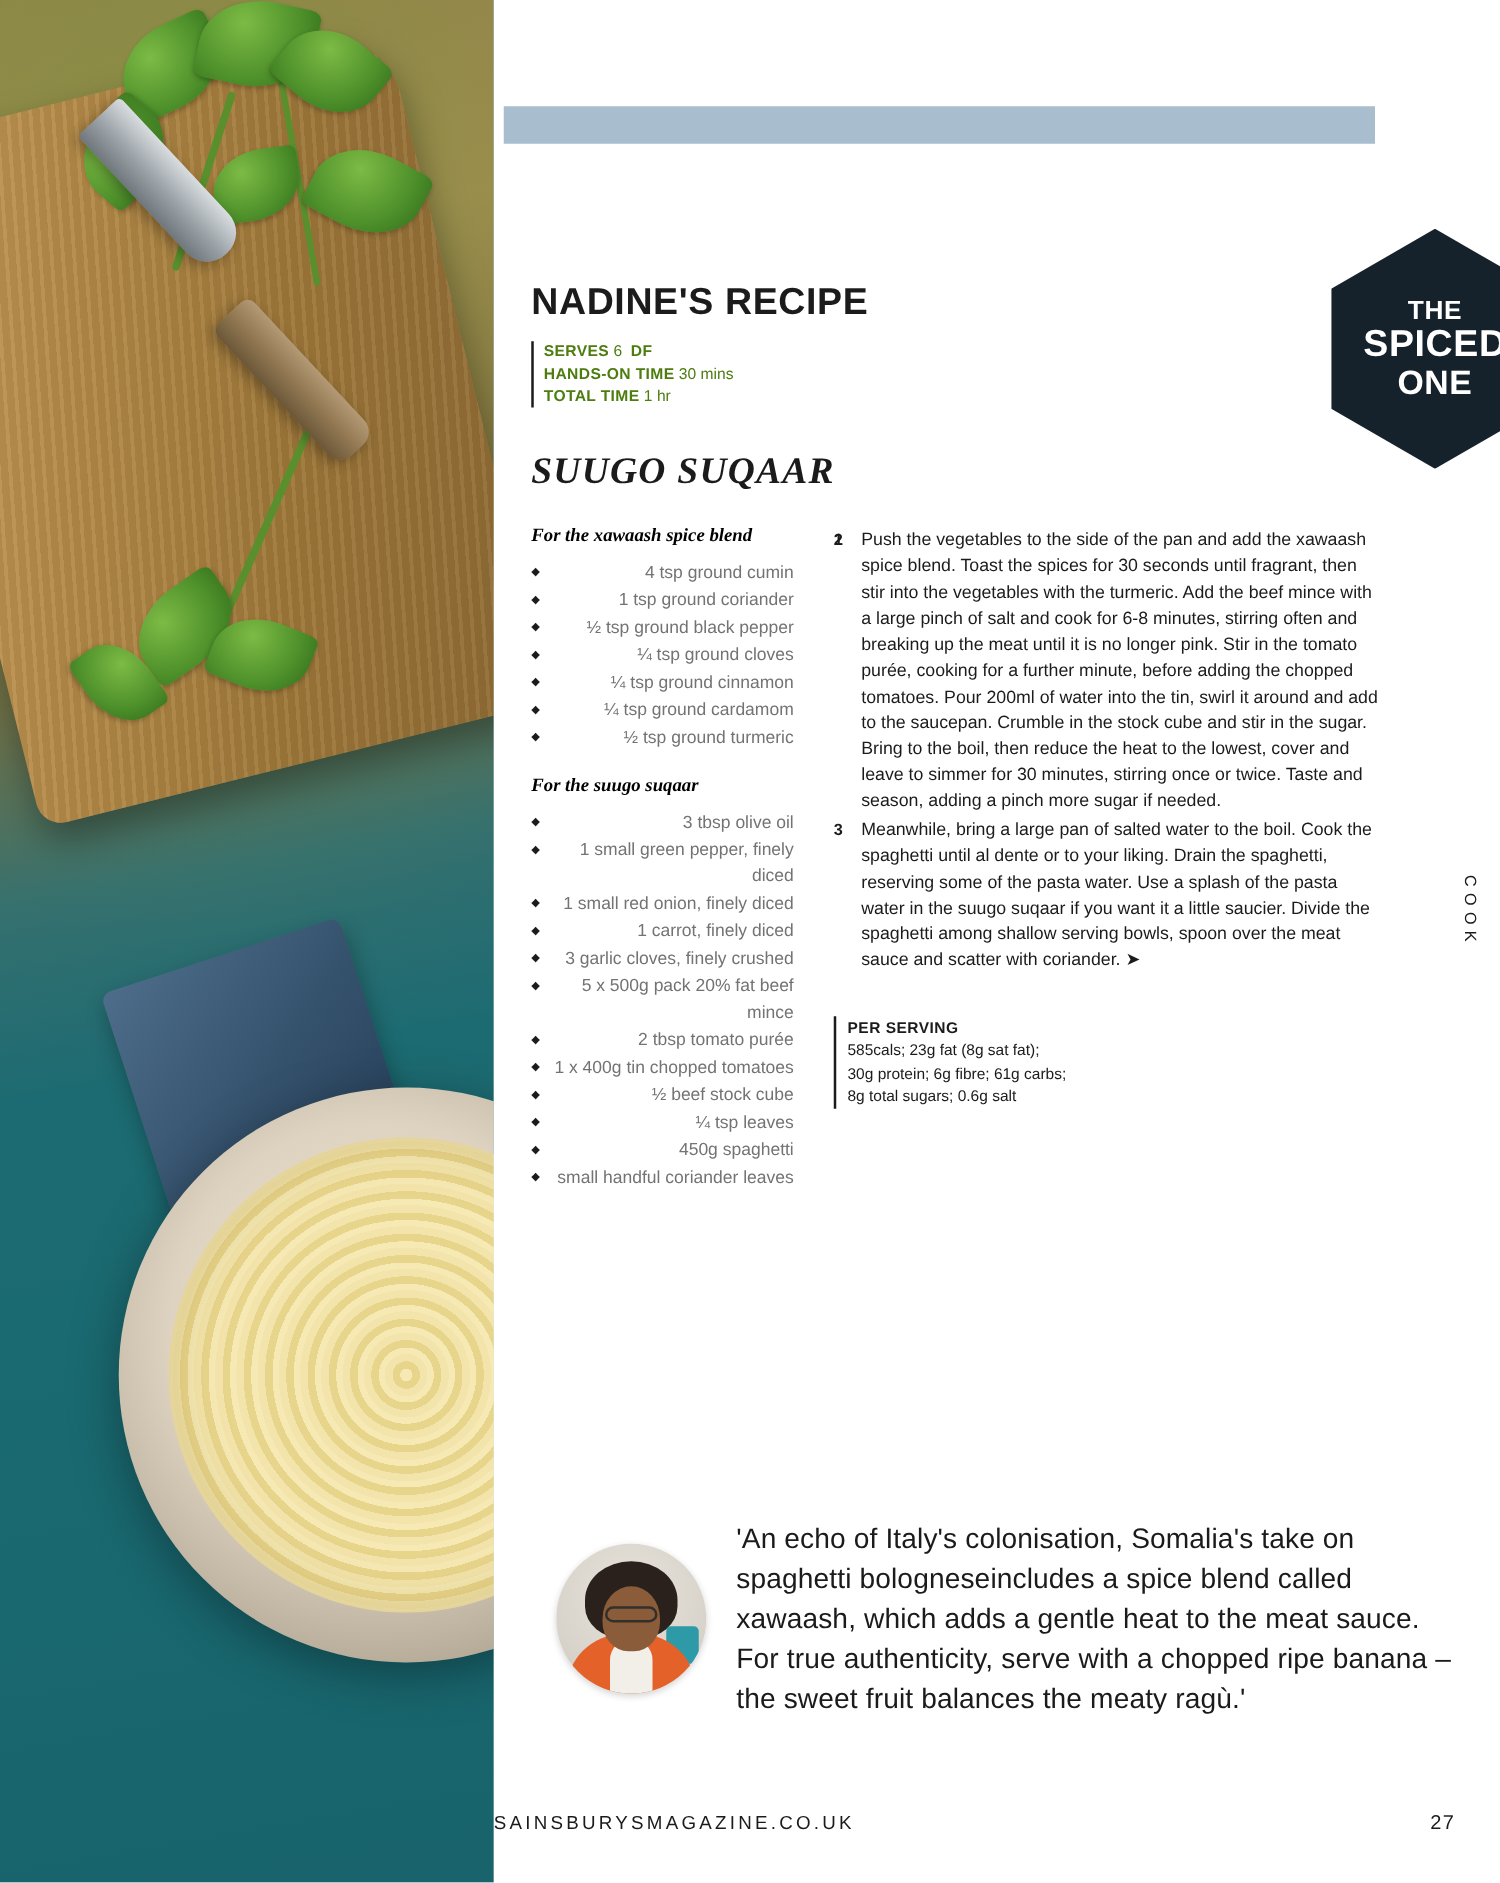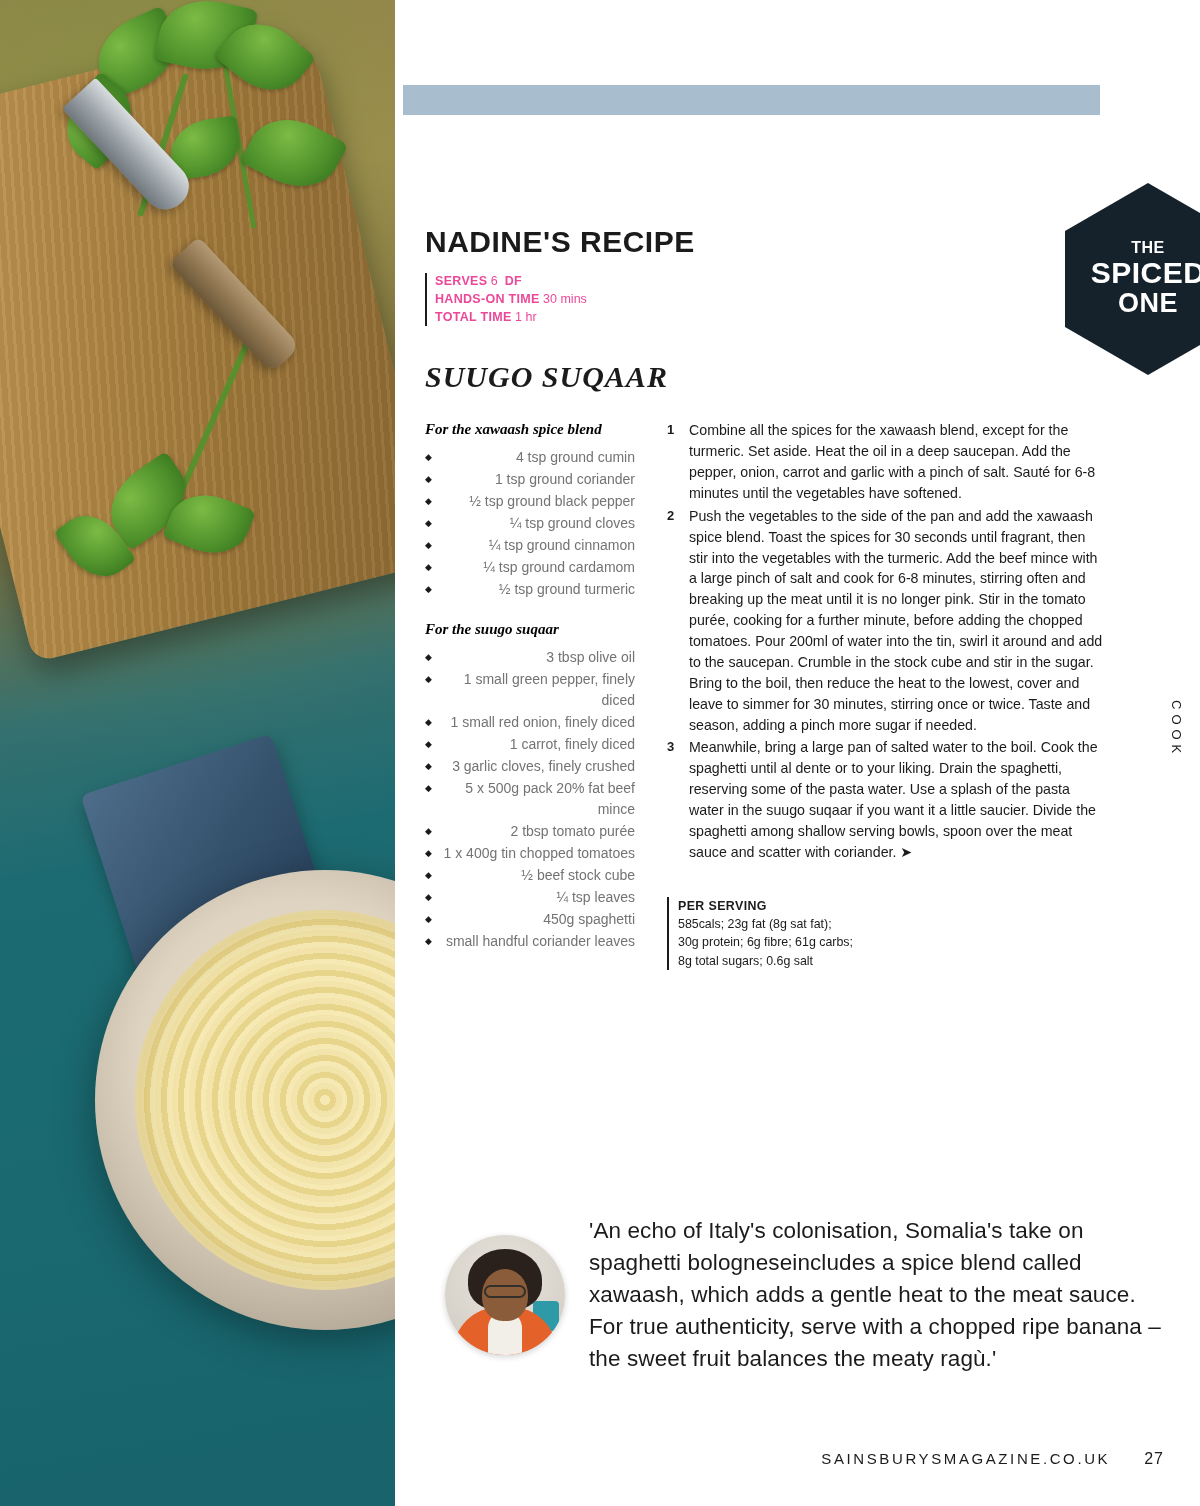--- a/index.html
+++ b/index.html
@@ -140,21 +140,21 @@
     letter-spacing: 0.5px;
     color: #1b1b1b;
     margin: 0 0 14px 0;
     text-transform: uppercase;
   }
   .meta {
     border-left: 2px solid #1b1b1b;
     padding-left: 8px;
     font-size: 12.5px;
     line-height: 1.42;
-    color: #ec4899;
+    color: #4d7c0f;
     margin-bottom: 34px;
     width: 260px;
   }
   .meta b { font-weight: bold; letter-spacing: 0.3px; }
 
   .dish-title {
     font-family: "Liberation Serif", serif;
     font-style: italic;
     font-weight: bold;
     font-size: 30px;
@@ -173,21 +173,21 @@
   .badge-text {
     position: absolute; inset: 0;
     display: flex; flex-direction: column;
     align-items: center; justify-content: center;
     color: #ffffff;
     font-family: "Liberation Sans Narrow", "Liberation Sans", sans-serif;
     font-weight: bold;
     text-transform: uppercase;
     line-height: 1.06;
   }
-  .badge-text .l1 { font-size: 16px; letter-spacing: 0.5px; }
+  .badge-text .l1 { font-size: 21px; letter-spacing: 0.5px; }
   .badge-text .l2 { font-size: 30px; letter-spacing: 0.5px; }
   .badge-text .l3 { font-size: 27px; letter-spacing: 0.5px; }
 
   .cols { display: flex; gap: 32px; }
   .col-left { width: 210px; }
   .col-right { width: 440px; }
 
   .sub-head {
     font-family: "Liberation Serif", serif;
     font-style: italic;
@@ -308,21 +308,21 @@
     color: #1b1b1b;
     writing-mode: vertical-rl;
   }
 
   
   .footer {
     position: absolute;
     left: 0; bottom: 38px;
     width: 100%;
     display: flex;
-    justify-content: flex-end;
+    justify-content: space-between;
     align-items: baseline;
     padding-right: 36px;
     gap: 34px;
   }
   .site {
     font-size: 15px;
     letter-spacing: 2.6px;
     color: #1b1b1b;
     font-family: "Liberation Sans Narrow", "Liberation Sans", sans-serif;
   }
@@ -429,21 +429,20 @@
           <li>450g spaghetti</li>
           <li>small handful coriander leaves</li>
         </ul>
 
       </div>
 
       <div class="col-right">
         <ol class="steps">
           <li>
             <span class="num">1</span>
-            <span>Combine all the spices for the xawaash blend, except for the turmeric. Set aside. Heat the oil in a deep saucepan. Add the pepper, onion, carrot and garlic with a pinch of salt. Sauté for 6-8 minutes until the vegetables have softened.</span>
           </li>
           <li>
             <span class="num">2</span>
             <span>Push the vegetables to the side of the pan and add the xawaash spice blend. Toast the spices for 30 seconds until fragrant, then stir into the vegetables with the turmeric. Add the beef mince with a large pinch of salt and cook for 6-8 minutes, stirring often and breaking up the meat until it is no longer pink. Stir in the tomato purée, cooking for a further minute, before adding the chopped tomatoes. Pour 200ml of water into the tin, swirl it around and add to the saucepan. Crumble in the stock cube and stir in the sugar. Bring to the boil, then reduce the heat to the lowest, cover and leave to simmer for 30 minutes, stirring once or twice. Taste and season, adding a pinch more sugar if needed.</span>
           </li>
           <li>
             <span class="num">3</span>
             <span>Meanwhile, bring a large pan of salted water to the boil. Cook the spaghetti until al dente or to your liking. Drain the spaghetti, reserving some of the pasta water. Use a splash of the pasta water in the suugo suqaar if you want it a little saucier. Divide the spaghetti among shallow serving bowls, spoon over the meat sauce and scatter with coriander. ➤</span>
           </li>
         </ol>

